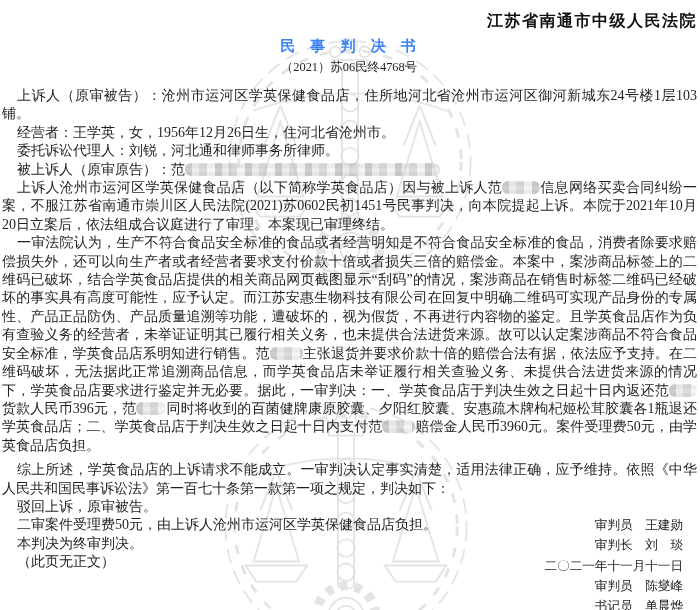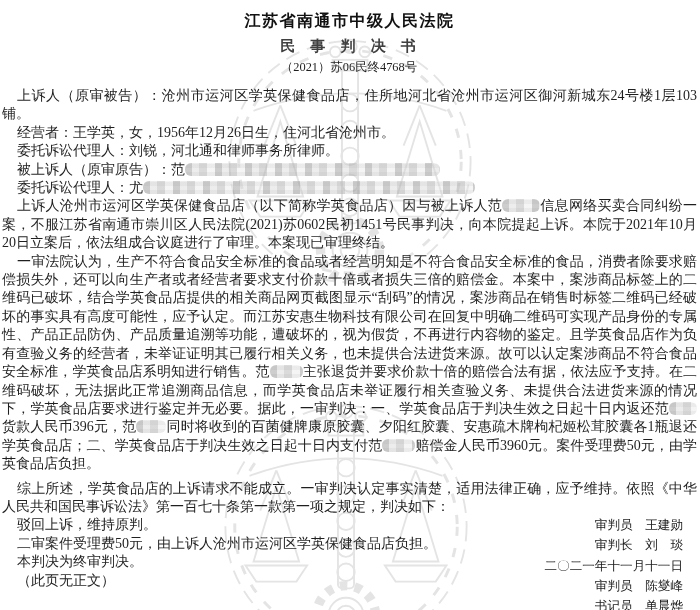--- a/index.html
+++ b/index.html
@@ -6,27 +6,27 @@
   .page{
     position:relative;width:700px;height:610px;background:#ffffff;
     overflow:hidden;color:#1f1f1f;
     font-family:"Liberation Serif","DejaVu Serif",serif;
   }
   .emblem{position:absolute;pointer-events:none;}
   .emblem.top{left:216px;top:25px;width:268px;height:268px;}
   .emblem.bottom{left:212px;top:390px;width:268px;height:268px;}
   .content{position:relative;z-index:1;padding:0 3px 0 2px;}
   .court{
-    margin-top:11px;text-align:center;font-size:16px;font-weight:700;
+    margin-top:11px;text-align:right;font-size:16px;font-weight:700;
     letter-spacing:1.5px;color:#111;
     font-family:"Liberation Sans","DejaVu Sans",sans-serif;
   }
   .doctype{
     margin-top:5px;text-align:center;font-size:15px;font-weight:700;
-    letter-spacing:3px;word-spacing:5px;color:#404040;
+    letter-spacing:3px;word-spacing:5px;color:#3b82f6;
     font-family:"Liberation Sans","DejaVu Sans",sans-serif;
   }
   .caseno{margin-top:3px;text-align:center;font-size:12.4px;padding-right:1px;}
   .bodytext{margin-top:11px;font-size:14px;line-height:18.4px;text-align:justify;}
   .para{text-indent:15px;margin:0;}
   .para.gap-top{margin-top:6px;}
   .redact{
     display:inline-block;height:13px;border-radius:6px;
     vertical-align:-2px;
     background-image:
@@ -92,27 +92,26 @@
     <div class="court">江苏省南通市中级人民法院</div>
     <div class="doctype">民 事 判 决 书</div>
     <div class="caseno">（2021）苏06民终4768号</div>
 
     <div class="bodytext">
       <div id="parties">
           <div class="para">上诉人（原审被告）：沧州市运河区学英保健食品店，住所地河北省沧州市运河区御河新城东24号楼1层103铺。</div>
           <div class="para">经营者：王学英，女，1956年12月26日生，住河北省沧州市。</div>
           <div class="para">委托诉讼代理人：刘锐，河北通和律师事务所律师。</div>
           <div class="para">被上诉人（原审原告）：范<span class="redact" style="width: 255px;"></span></div>
-          <div class="para">委托诉讼代理人：尤<span class="redact" style="width: 332px;"></span></div>
         </div>
       <div id="paragraphs">
           <div class="para">上诉人沧州市运河区学英保健食品店（以下简称学英食品店）因与被上诉人范<span class="redact" style="width: 38px;"></span>信息网络买卖合同纠纷一案，不服江苏省南通市崇川区人民法院(2021)苏0602民初1451号民事判决，向本院提起上诉。本院于2021年10月20日立案后，依法组成合议庭进行了审理。本案现已审理终结。</div>
           <div class="para">一审法院认为，生产不符合食品安全标准的食品或者经营明知是不符合食品安全标准的食品，消费者除要求赔偿损失外，还可以向生产者或者经营者要求支付价款十倍或者损失三倍的赔偿金。本案中，案涉商品标签上的二维码已破坏，结合学英食品店提供的相关商品网页截图显示“刮码”的情况，案涉商品在销售时标签二维码已经破坏的事实具有高度可能性，应予认定。而江苏安惠生物科技有限公司在回复中明确二维码可实现产品身份的专属性、产品正品防伪、产品质量追溯等功能，遭破坏的，视为假货，不再进行内容物的鉴定。且学英食品店作为负有查验义务的经营者，未举证证明其已履行相关义务，也未提供合法进货来源。故可以认定案涉商品不符合食品安全标准，学英食品店系明知进行销售。范<span class="redact" style="width: 33px;"></span>主张退货并要求价款十倍的赔偿合法有据，依法应予支持。在二维码破坏，无法据此正常追溯商品信息，而学英食品店未举证履行相关查验义务、未提供合法进货来源的情况下，学英食品店要求进行鉴定并无必要。据此，一审判决：一、学英食品店于判决生效之日起十日内返还范<span class="redact" style="width: 28px;"></span>货款人民币396元，范<span class="redact" style="width: 30px;"></span>同时将收到的百菌健牌康原胶囊、夕阳红胶囊、安惠疏木牌枸杞姬松茸胶囊各1瓶退还学英食品店；二、学英食品店于判决生效之日起十日内支付范<span class="redact" style="width: 33px;"></span>赔偿金人民币3960元。案件受理费50元，由学英食品店负担。</div>
           <div class="para gap-top">综上所述，学英食品店的上诉请求不能成立。一审判决认定事实清楚，适用法律正确，应予维持。依照《中华人民共和国民事诉讼法》第一百七十条第一款第一项之规定，判决如下：</div>
-          <div class="para">驳回上诉，维持原判。</div>
+          <div class="para">驳回上诉，原审被告。</div>
           <div class="para">二审案件受理费50元，由上诉人沧州市运河区学英保健食品店负担。</div>
           <div class="para">本判决为终审判决。</div>
           <div class="para">（此页无正文）</div>
         </div>
     </div>
   </div>
 
   <div class="sign" id="signs">
       <div>审判员　王建勋</div>
       <div>审判长　刘　琰</div>

